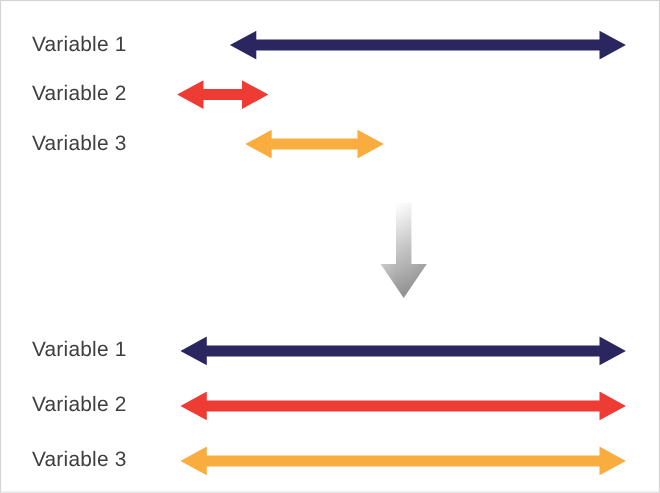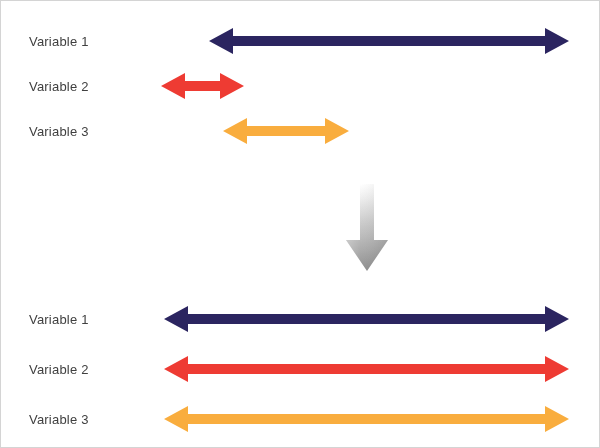--- a/index.html
+++ b/index.html
@@ -33,21 +33,21 @@
     left: 0;
     width: 600px;
     height: 50px;
   }
   .var-label {
     position: absolute;
     left: 28px;
     top: 50%;
     transform: translateY(-50%);
     font-family: "Liberation Sans", sans-serif;
-    font-size: 13px;
+    font-size: 19px;
     font-weight: 400;
     color: #404040;
     letter-spacing: 0.2px;
     white-space: nowrap;
   }
   .arrow-svg {
     position: absolute;
     top: 50%;
     transform: translateY(-50%);
     display: block;

